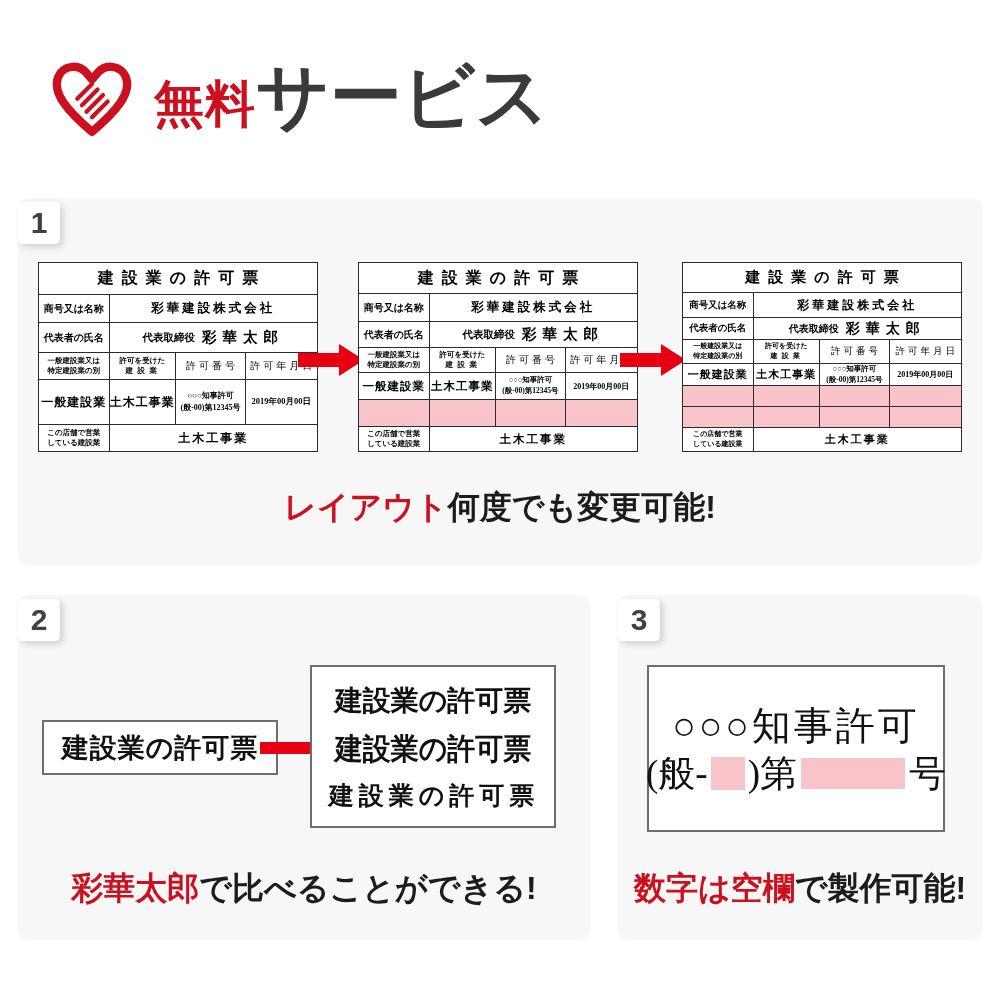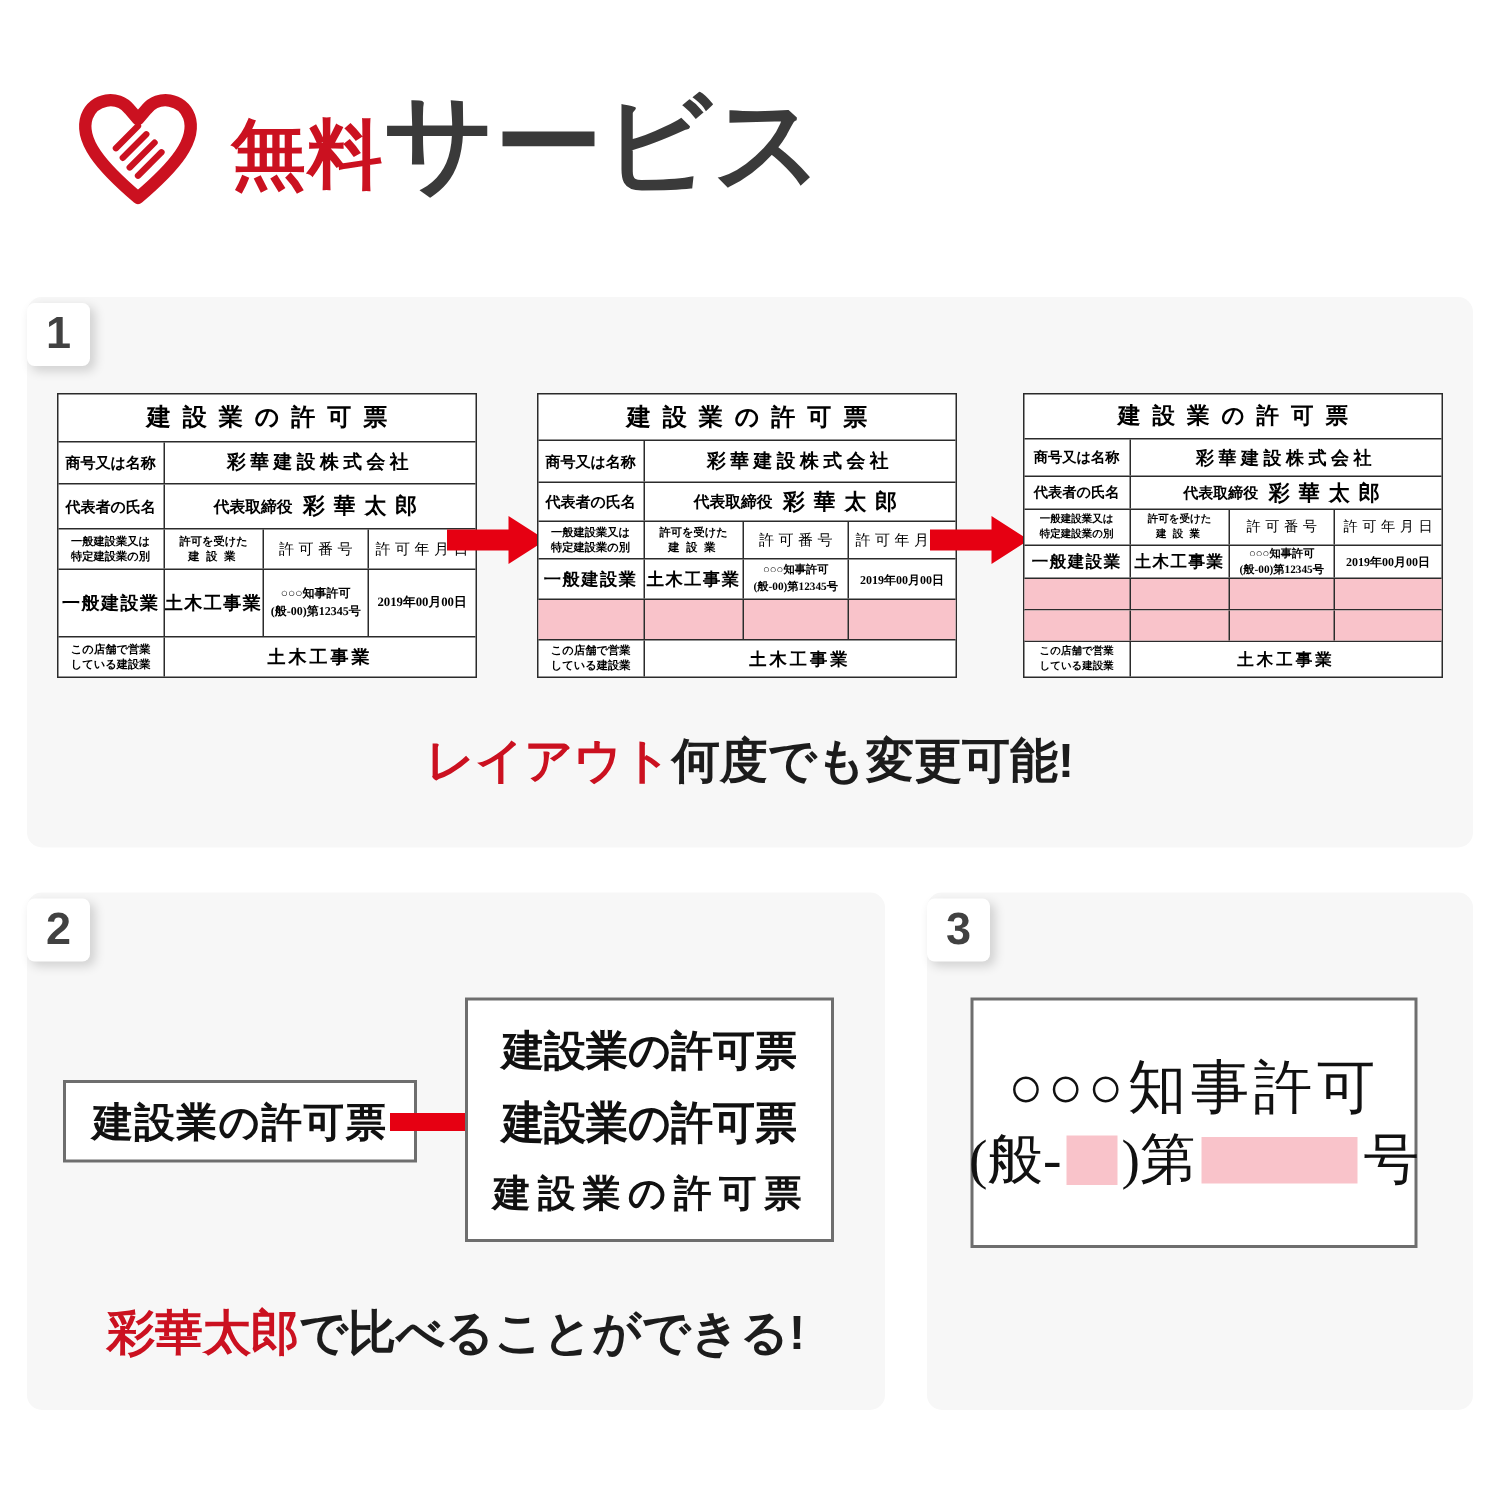--- a/index.html
+++ b/index.html
@@ -325,13 +325,16 @@
     <div class="bl1">○○○知事許可</div>
     <div class="bl2">
       <span>(般-</span>
         <span class="pink-blank pink-small"></span>
         <span>)第</span>
         <span class="pink-blank pink-wide"></span>
         <span>号</span>
     </div>
   </div>
 
+  <div class="caption">
+    <span class="red">数字は空欄</span><span>で製作可能!</span>
+  </div>
 </div>
 
 </body></html>

